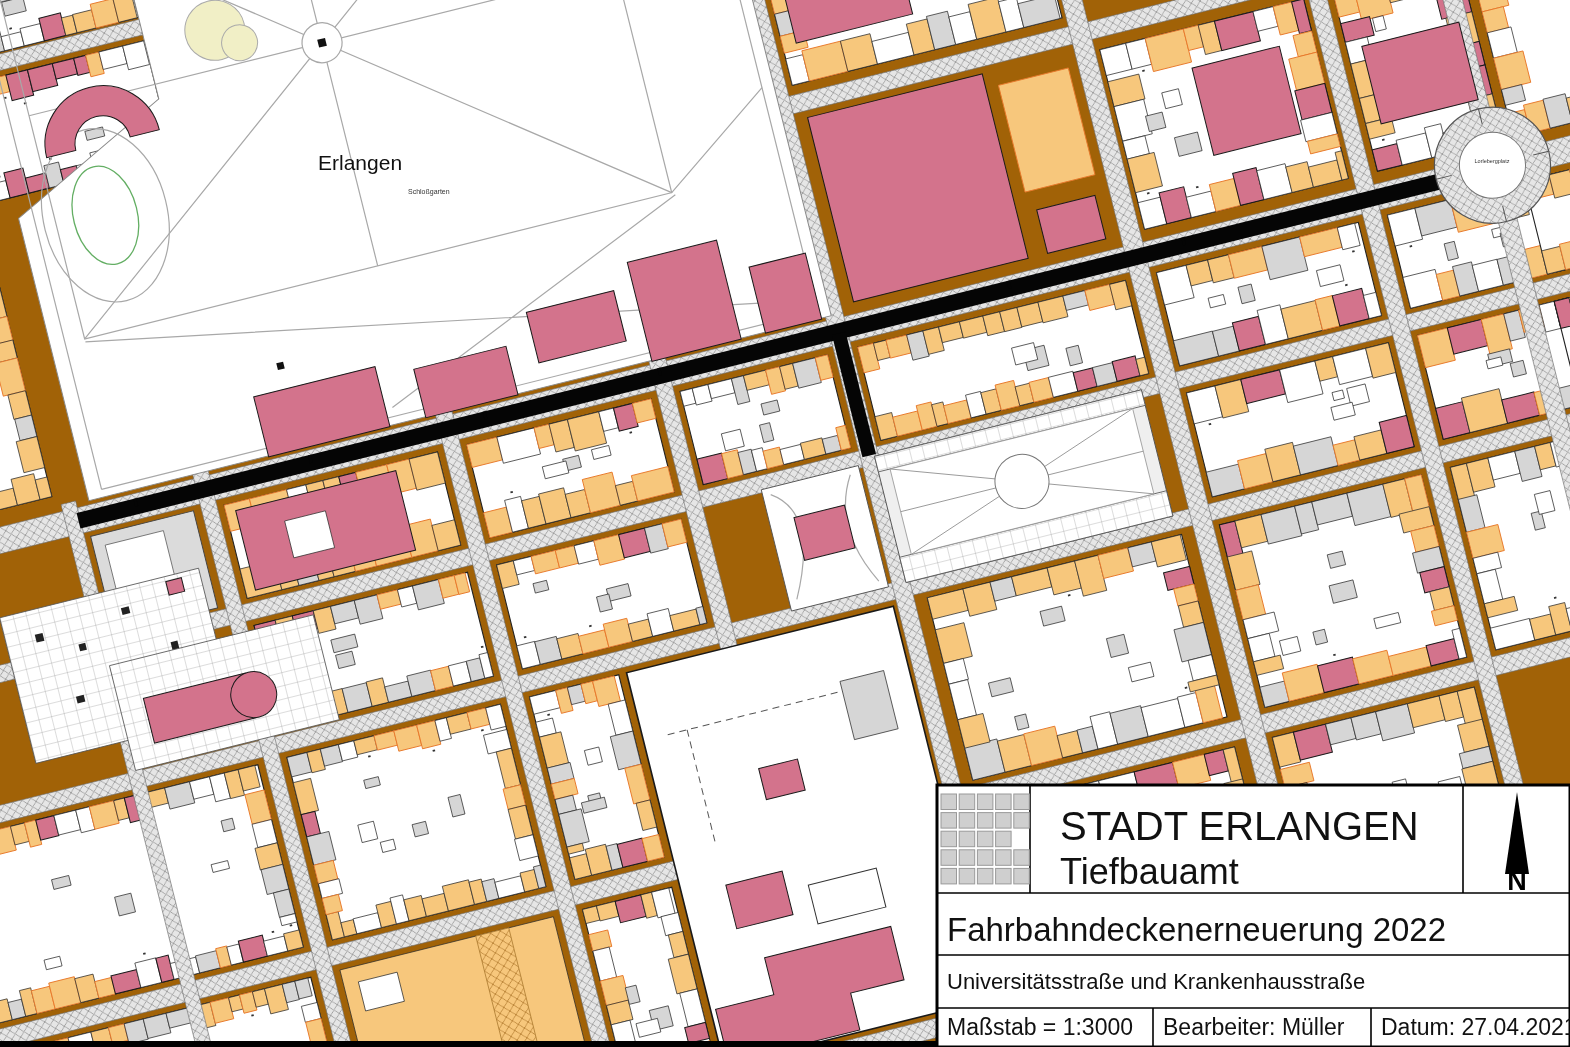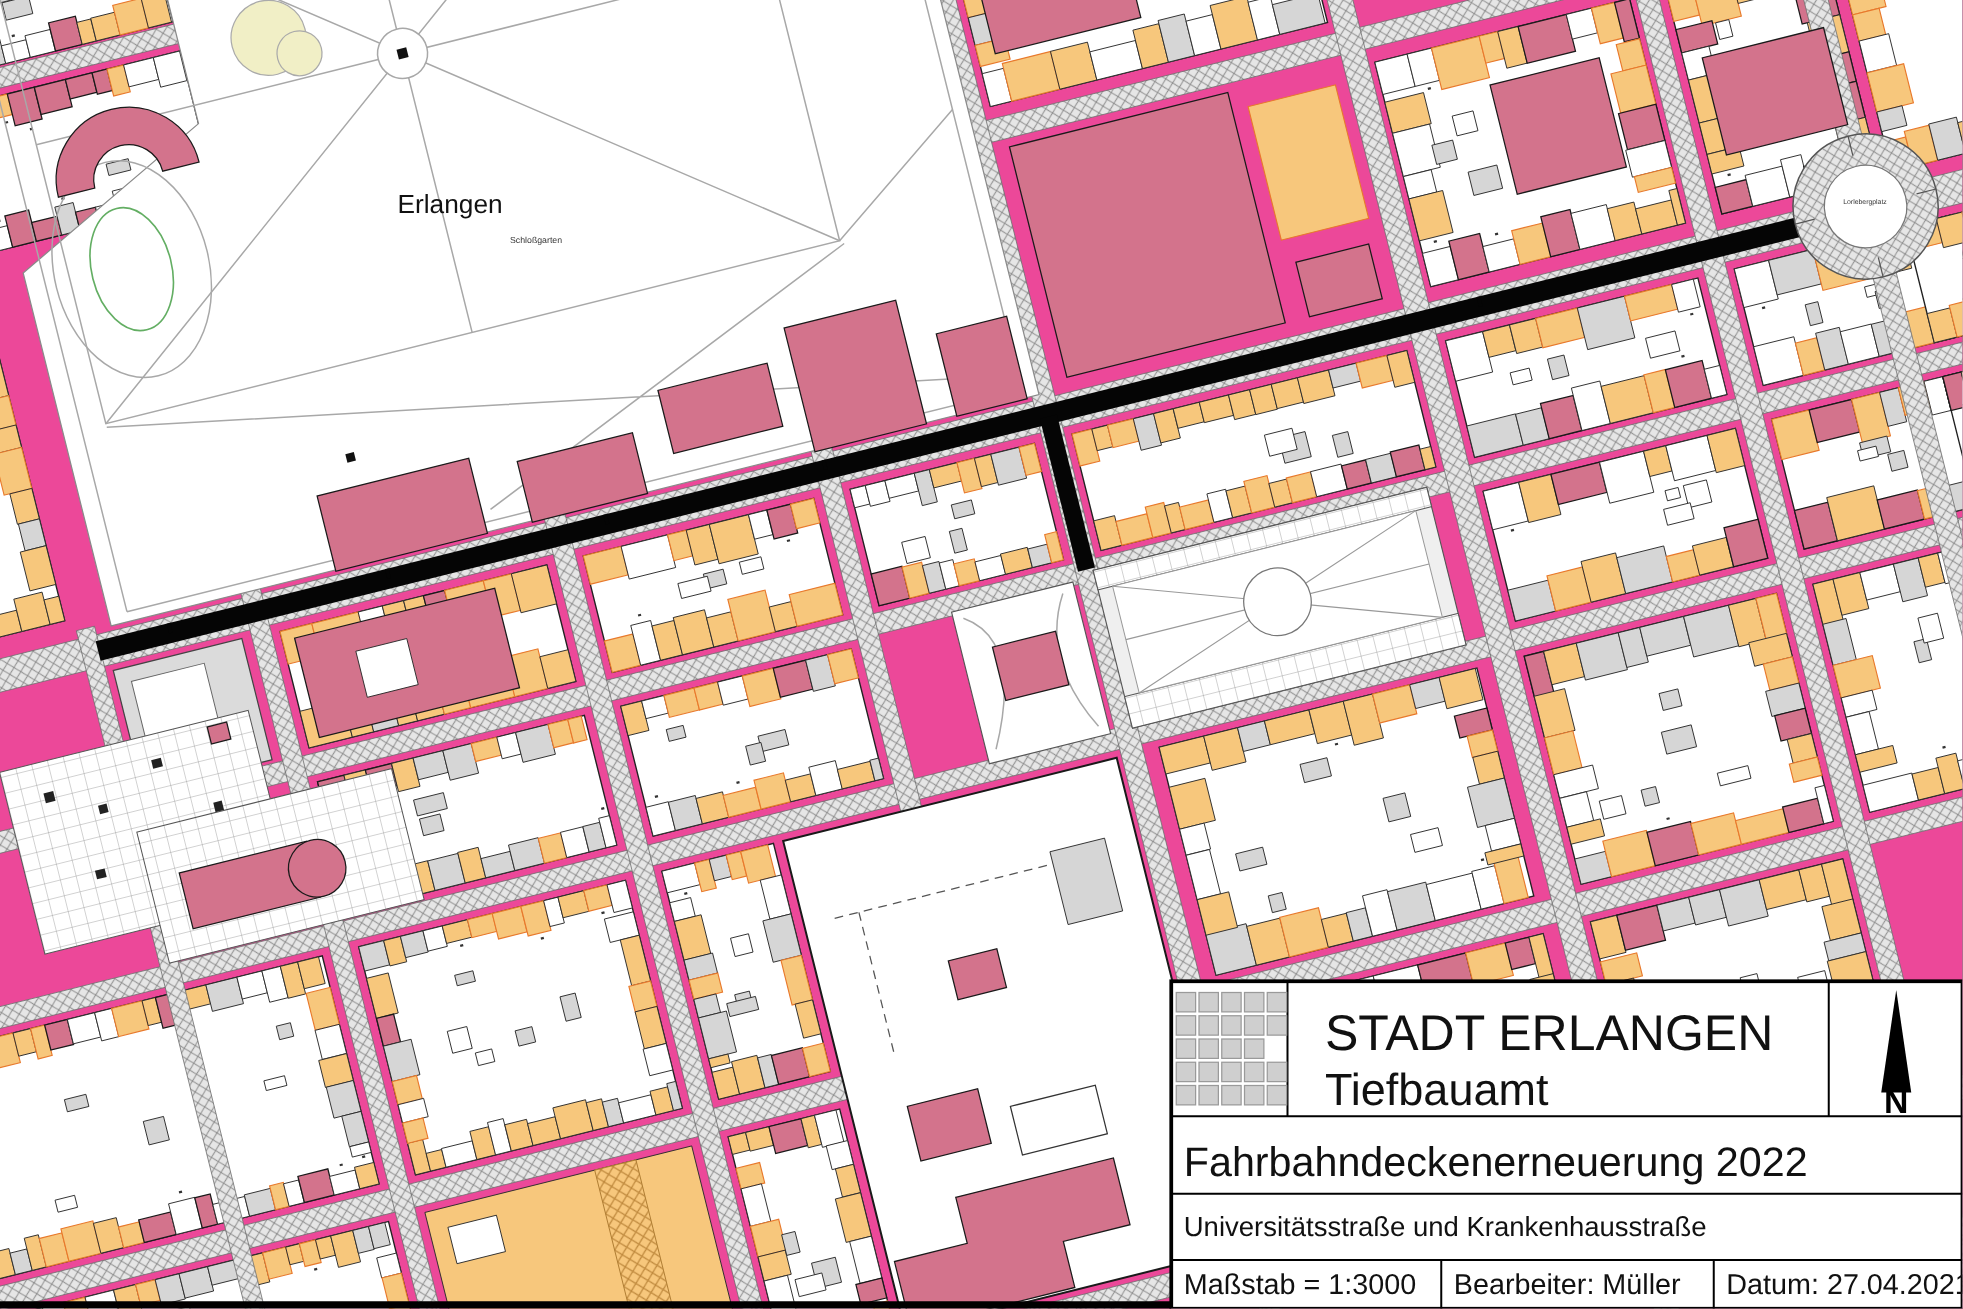--- a/index.html
+++ b/index.html
@@ -1,16 +1,16 @@
 <!DOCTYPE html>
 <html><head>
 <meta charset="utf-8">
 <style>
   html,body{margin:0;padding:0;background:#888;}
-  .page{width:1570px;height:1047px;position:relative;background:#ec4899;overflow:hidden;
+  .page{width:1570px;height:1047px;position:relative;background:#a16207;overflow:hidden;
         font-family:"Liberation Sans", sans-serif;text-decoration:underline;}
   svg{display:block}
   
   .b-or{fill:var(--orange);stroke:#2b2b2b;stroke-width:.7}
   .b-or2{fill:var(--orange);stroke:var(--orout);stroke-width:.9}
   .b-pk{fill:var(--pink);stroke:#1a1a1a;stroke-width:1}
   .b-gy{fill:var(--gray);stroke:#2b2b2b;stroke-width:.7}
   .b-wh{fill:#ffffff;stroke:#2b2b2b;stroke-width:.7}
   .blockbase{fill:#ffffff;stroke:#222;stroke-width:1.1}
   .street{fill:url(#pat-xh);stroke:#6e6e6e;stroke-width:.6}

